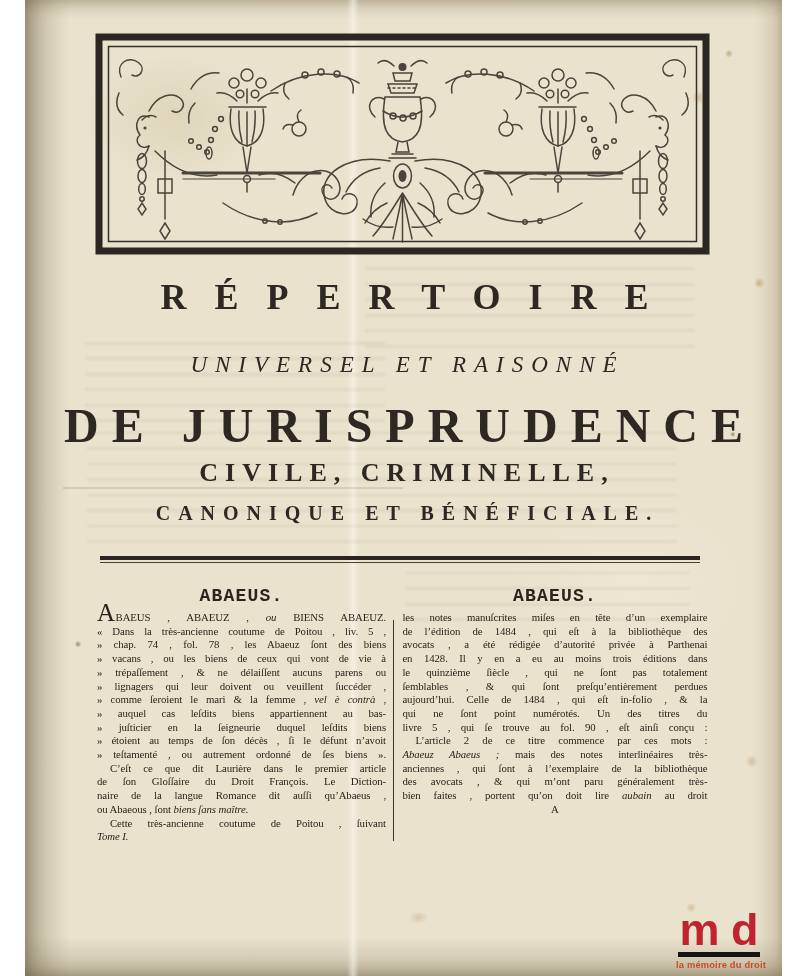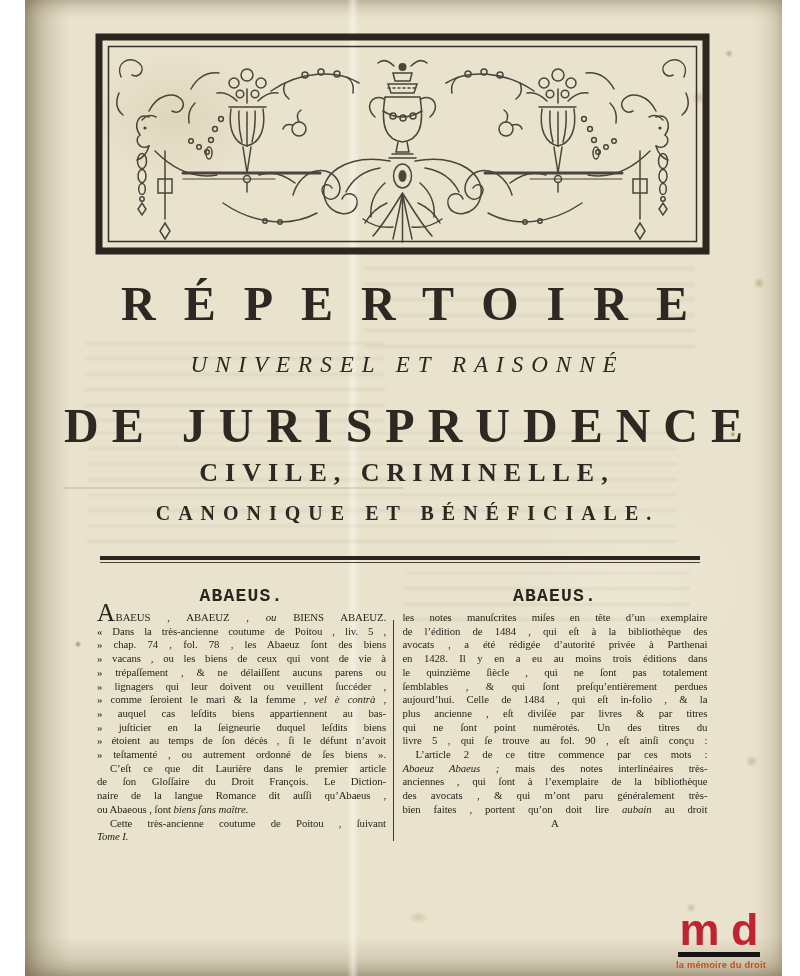--- a/index.html
+++ b/index.html
@@ -30,21 +30,21 @@
   .crease-h{position:absolute;left:38px;top:487px;width:340px;height:2px;
     background:rgba(80,70,50,.14);filter:blur(.7px);}
   .ghost{position:absolute;z-index:0;filter:blur(1.2px);opacity:.55;
     background:repeating-linear-gradient(180deg, rgba(112,110,90,.16) 0 2.5px, rgba(112,110,90,0) 2.5px 15.5px);}
   .g1{left:340px;top:252px;width:330px;height:100px;}
   .g2{left:60px;top:342px;width:300px;height:88px;}
   .g3{left:62px;top:432px;width:590px;height:118px;}
   .g4{left:380px;top:572px;width:285px;height:62px;}
   .ornament{position:absolute;left:70px;top:33px;width:615px;height:222px;z-index:1;}
   .tline-title{position:absolute;left:0;width:100%;text-align:center;color:#2e2823;z-index:2;white-space:nowrap;}
-  .t1{top:276px;font-size:48px;font-weight:bold;letter-spacing:28px;padding-left:30px;box-sizing:border-box;}
+  .t1{top:276px;font-size:36px;font-weight:bold;letter-spacing:28px;padding-left:30px;box-sizing:border-box;}
   .t2{top:352px;font-size:23px;font-style:italic;letter-spacing:8px;padding-left:8px;box-sizing:border-box;}
   .t3{top:398px;font-size:48px;font-weight:bold;letter-spacing:13px;padding-left:13px;box-sizing:border-box;}
   .t4{top:458px;font-size:26px;font-weight:bold;letter-spacing:7px;padding-left:7px;box-sizing:border-box;}
   .t5{top:502px;font-size:20px;font-weight:bold;letter-spacing:8px;padding-left:8px;box-sizing:border-box;}
   .rule{position:absolute;left:75px;top:556px;width:600px;z-index:2;}
   .rule-thick{height:4px;background:#2a251f;}
   .rule-thin{height:1px;background:#4a4238;margin-top:2px;}
   .columns{position:absolute;left:72px;top:586px;width:620px;display:flex;z-index:2;color:#2b241c;}
   .col-left{width:289px;}
   .col-right{width:305px;}
@@ -197,21 +197,20 @@
     <div class="col-right">
       <div class="col-head">ABAEUS.</div>
       <div id="right-lines">
           <div class="tline"><span>les notes manuſcrites miſes en tête d’un exemplaire</span></div>
           <div class="tline"><span>de l’édition de 1484 , qui eſt à la bibliothèque des</span></div>
           <div class="tline"><span>avocats , a été rédigée d’autorité privée à Parthenai</span></div>
           <div class="tline"><span>en 1428. Il y en a eu au moins trois éditions dans</span></div>
           <div class="tline"><span>le quinzième ſiècle , qui ne ſont pas totalement</span></div>
           <div class="tline"><span>ſemblables , &amp; qui ſont preſqu’entièrement perdues</span></div>
           <div class="tline"><span>aujourd’hui. Celle de 1484 , qui eſt in-folio , &amp; la</span></div>
-          <div class="tline"><span>plus ancienne , eſt diviſée par livres &amp; par titres</span></div>
           <div class="tline"><span>qui ne ſont point numérotés. Un des titres du</span></div>
           <div class="tline"><span>livre 5 , qui ſe trouve au fol. 90 , eſt ainſi conçu :</span></div>
           <div class="tline ind"><span>L’article 2 de ce titre commence par ces mots :</span></div>
           <div class="tline"><span class="it">Abaeuz Abaeus ;</span><span> mais des notes interlinéaires très-</span></div>
           <div class="tline"><span>anciennes , qui ſont à l’exemplaire de la bibliothèque</span></div>
           <div class="tline"><span>des avocats , &amp; qui m’ont paru généralement très-</span></div>
           <div class="tline"><span>bien faites , portent qu’on doit lire </span><span class="it">aubain</span><span> au droit</span></div>
           <div class="tline noj ctr"><span>A</span></div>
         </div>
     </div>

